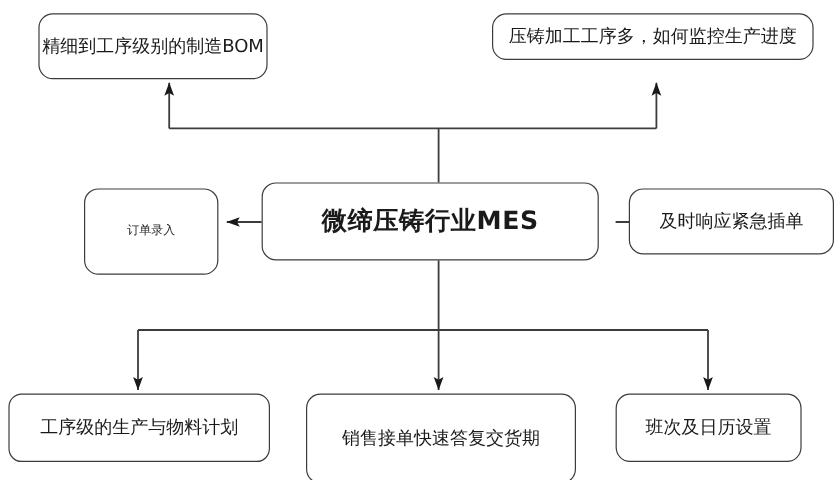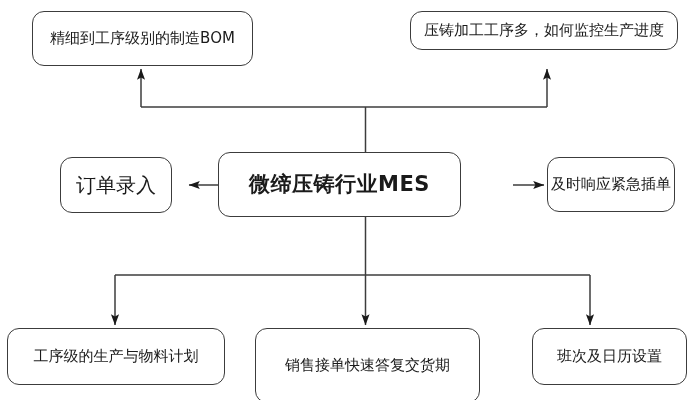--- a/index.html
+++ b/index.html
@@ -36,28 +36,28 @@
     text-align: center;
     color: #1a1a1a;
     line-height: 1.15;
     z-index: 2;
   }
   .node-label {
     display: block;
     padding: 0 6px;
     white-space: nowrap;
   }
-  .n-top-left   { left: 32px;  top: 11px;  width: 221px; height: 55px; font-size: 15px; }
+  .n-top-left   { left: 32px;  top: 11px;  width: 191px; height: 55px; font-size: 15px; }
   .n-top-right  { left: 410px; top: 11px;  width: 268px; height: 39px; font-size: 15px; }
-  .n-left       { left: 60px;  top: 157px; width: 112px; height: 56px; font-size: 20px; }
-  .n-center     { left: 218px; top: 152px; width: 243px; height: 65px; font-size: 21px; font-weight: bold; letter-spacing: .5px; }
-  .n-right      { left: 547px; top: 157px; width: 128px; height: 55px; font-size: 15px; }
-  .n-bot-left   { left: 7px;   top: 328px; width: 218px; height: 57px; font-size: 15px; }
+  .n-left       { left: 70px;  top: 157px; width: 112px; height: 72px; font-size: 10px; }
+  .n-center     { left: 218px; top: 152px; width: 281px; height: 65px; font-size: 21px; font-weight: bold; letter-spacing: .5px; }
+  .n-right      { left: 524px; top: 157px; width: 171px; height: 55px; font-size: 15px; }
+  .n-bot-left   { left: 7px;   top: 328px; width: 218px; height: 57px; font-size: 15px; border-radius: 11px; }
   .n-bot-mid    { left: 255px; top: 328px; width: 225px; height: 75px; font-size: 15px; }
-  .n-bot-right  { left: 513px; top: 328px; width: 155px; height: 57px; font-size: 15px; margin-left: 19px; }
+  .n-bot-right  { left: 513px; top: 328px; width: 155px; height: 57px; font-size: 15px; }
 </style>
 </head>
 <body>
 
 <div id="canvas">
 
   <svg id="wires" viewBox="0 0 700 400" xmlns="http://www.w3.org/2000/svg">
     <defs>
       <marker id="ah" markerWidth="9" markerHeight="9" refX="7.2" refY="3" orient="auto" markerUnits="strokeWidth">
         <path d="M0,0.3 L7.4,3 L0,5.7 L1.5,3 Z" fill="#1a1a1a"></path>

